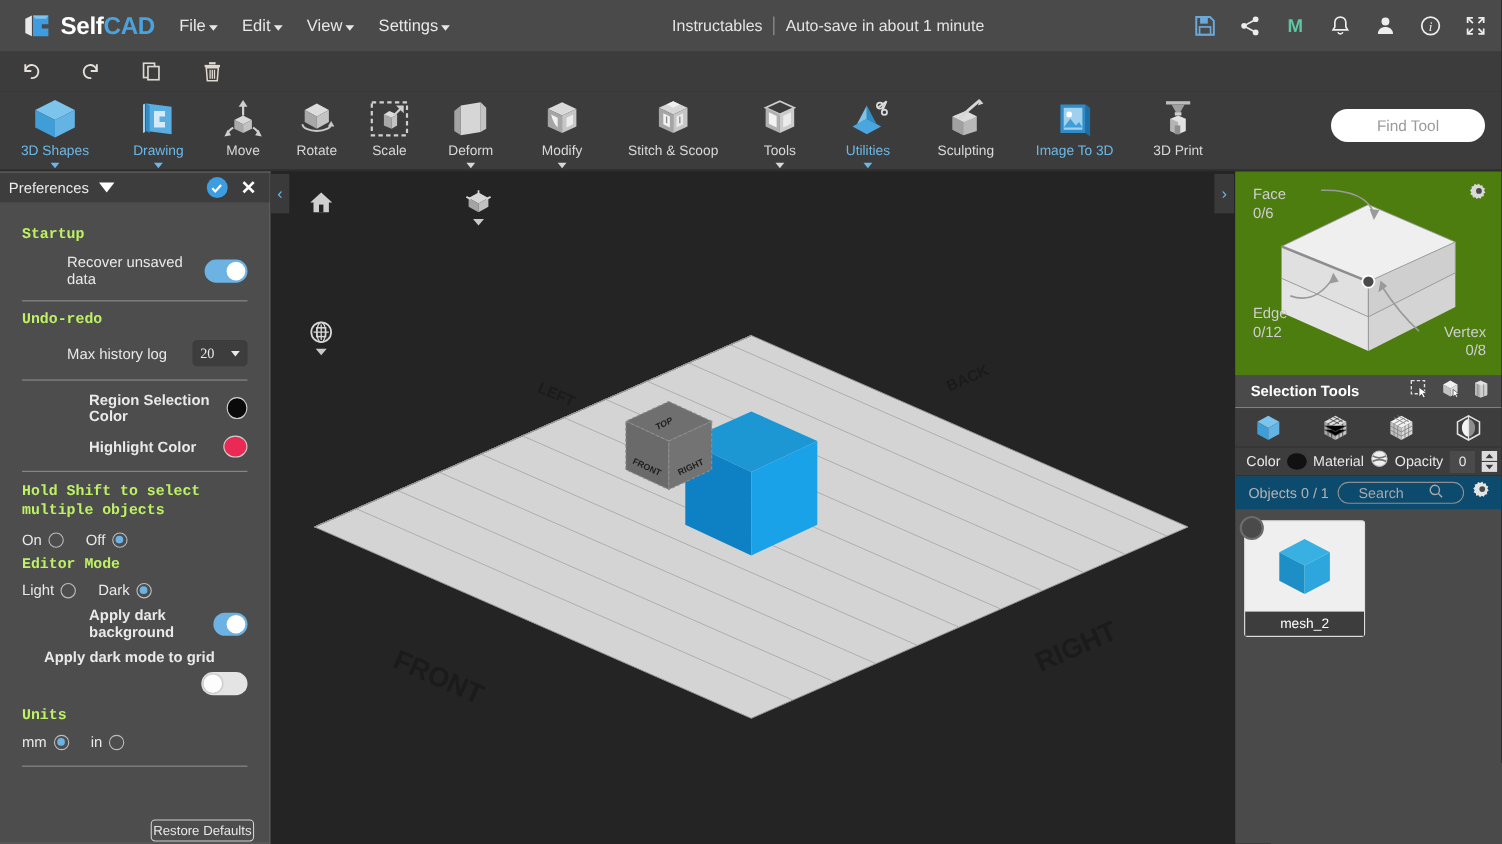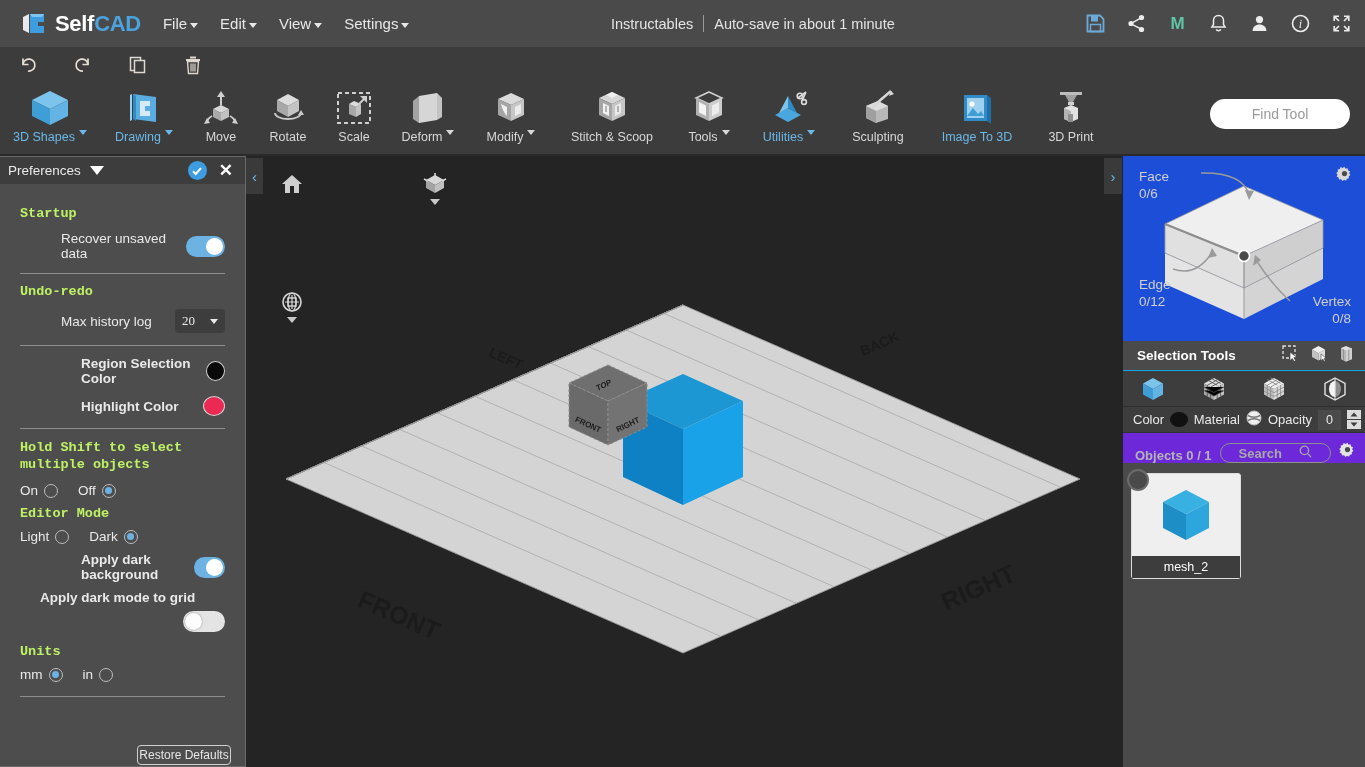--- a/index.html
+++ b/index.html
@@ -30,21 +30,21 @@
     background:#3c3c3c; display:flex; align-items:center; }
   #subbar .sb{ width:55px; display:flex; justify-content:center; cursor:pointer; }
 
   
   #toolbar{ position:absolute; left:0; top:83px; width:1365px; height:72px;
     background:#3c3c3c; border-bottom:1px solid #2a2a2a; display:flex; align-items:flex-start; }
   .tool{ height:72px; display:flex; flex-direction:column; align-items:center;
     justify-content:flex-start; padding-top:6px; cursor:pointer; }
   .tool .ticon{ height:38px; display:flex; align-items:center; justify-content:center; }
   .tool .tlabel{ font-size:12.5px; color:#d8d8d8; margin-top:3px; display:flex;
-    gap:4px; white-space:nowrap; }
+    align-items:center; gap:4px; white-space:nowrap;flex-direction:column; }
   .tool.accent .tlabel{ color:#6bb8e8; }
   .caret-sm{ width:0;height:0;border-left:4px solid transparent;border-right:4px solid transparent;
     border-top:5px solid currentColor; display:inline-block; }
   #findtool{ position:absolute; right:15px; top:16px; width:140px; height:30px;
     border-radius:15px; background:#ffffff; color:#9a9a9a; font-size:14px;
     display:flex; align-items:center; justify-content:center; cursor:text;}
 
   
   #prefs{ position:absolute; left:0; top:156px; width:246px; height:611px;
     background:#4d4d4d; border:1px solid #6a6a6a; border-left:none; }
@@ -97,21 +97,21 @@
     display:flex; flex-direction:column; align-items:center; }
   #pan-icon{ position:absolute; left:280px; top:290px; z-index:5; cursor:pointer;
     display:flex; flex-direction:column; align-items:center; }
   .mini-caret{ width:0;height:0;border-left:5px solid transparent;border-right:5px solid transparent;
     border-top:6px solid #c9c9c9; margin-top:3px; }
   #viewcube{ position:absolute; left:316px; top:203px; z-index:5; cursor:pointer; }
 
   
   #right{ position:absolute; left:1123px; top:156px; width:242px; height:611px;
     background:#4a4a4a; }
-  #sel-visual{ position:relative; height:185px; background:#1d4ed8; }
+  #sel-visual{ position:relative; height:185px; background:#4d7c0f; }
   #gear-top{ position:absolute; right:12px; top:10px; cursor:pointer; }
   .sl-label{ position:absolute; color:#cfcfcf; font-size:13.5px; line-height:17px; }
   #lbl-face{ left:16px; top:12px; }
   #lbl-edge{ left:16px; top:120px; }
   #lbl-vertex{ right:14px; top:137px; text-align:right; }
   #seltools{ height:30px; display:flex; align-items:center; justify-content:space-between;
     padding:0 10px 0 14px; border-bottom:1px solid #0ea5e9;}
   #seltools .st-title{ color:#ffffff; font-size:13.5px; font-weight:bold; }
   #seltools .st-icons{ display:flex; gap:11px; align-items:center; }
   #modebar{ height:36px; background:#3d3d3d; display:flex; align-items:center;
@@ -120,22 +120,22 @@
     width:52px; height:36px; }
   #matbar{ height:26px; background:#3d3d3d; display:flex; align-items:center;
     gap:6px; padding:0 4px 0 10px; border-bottom:1px solid #2f2f2f; }
   #matbar .m-lab{ color:#e9e9e9; font-size:13px; }
   #matbar .m-sw{ width:20px;height:15px;border-radius:50%;background:#111; cursor:pointer;}
   #opval{ background:#4a4a4a; color:#e9e9e9; font-size:12.5px; width:26px; height:20px;
     display:flex; align-items:center; justify-content:center;}
   #spin{ display:flex; flex-direction:column; gap:1px; }
   #spin div{ width:14px;height:9px;background:#dcdcdc;display:flex;align-items:center;
     justify-content:center; cursor:pointer; }
-  #objbar{ height:30px; display:flex; align-items:flex-end; gap:8px; padding:0 9px 0 12px;
-    background:#6d28d9;font-weight:bold; }
+  #objbar{ height:30px; display:flex; align-items:center; gap:8px; padding:0 9px 0 12px;
+    background:#0c4a6e; }
   #objbar .o-lab{ color:#b4b4b4; font-size:13px; white-space:nowrap;}
   #search{ flex:1; height:20px; border:1px solid #8e8e8e; border-radius:10px;
     display:flex; align-items:center; justify-content:space-between; padding:0 18px;
     color:#a9a9a9; font-size:13px; cursor:text;}
   #objlist{ padding:10px 0 0 8px; }
   #objcard{ width:110px; background:#efefef; border-radius:3px; position:relative;
     border:1px solid #ddd; cursor:pointer; }
   #objcard .thumb{ height:82px; display:flex; align-items:center; justify-content:center; }
   #objcard .caption{ height:22px; background:#3d3d3d; color:#ffffff; font-size:12.5px;
     display:flex; align-items:center; justify-content:center; }

